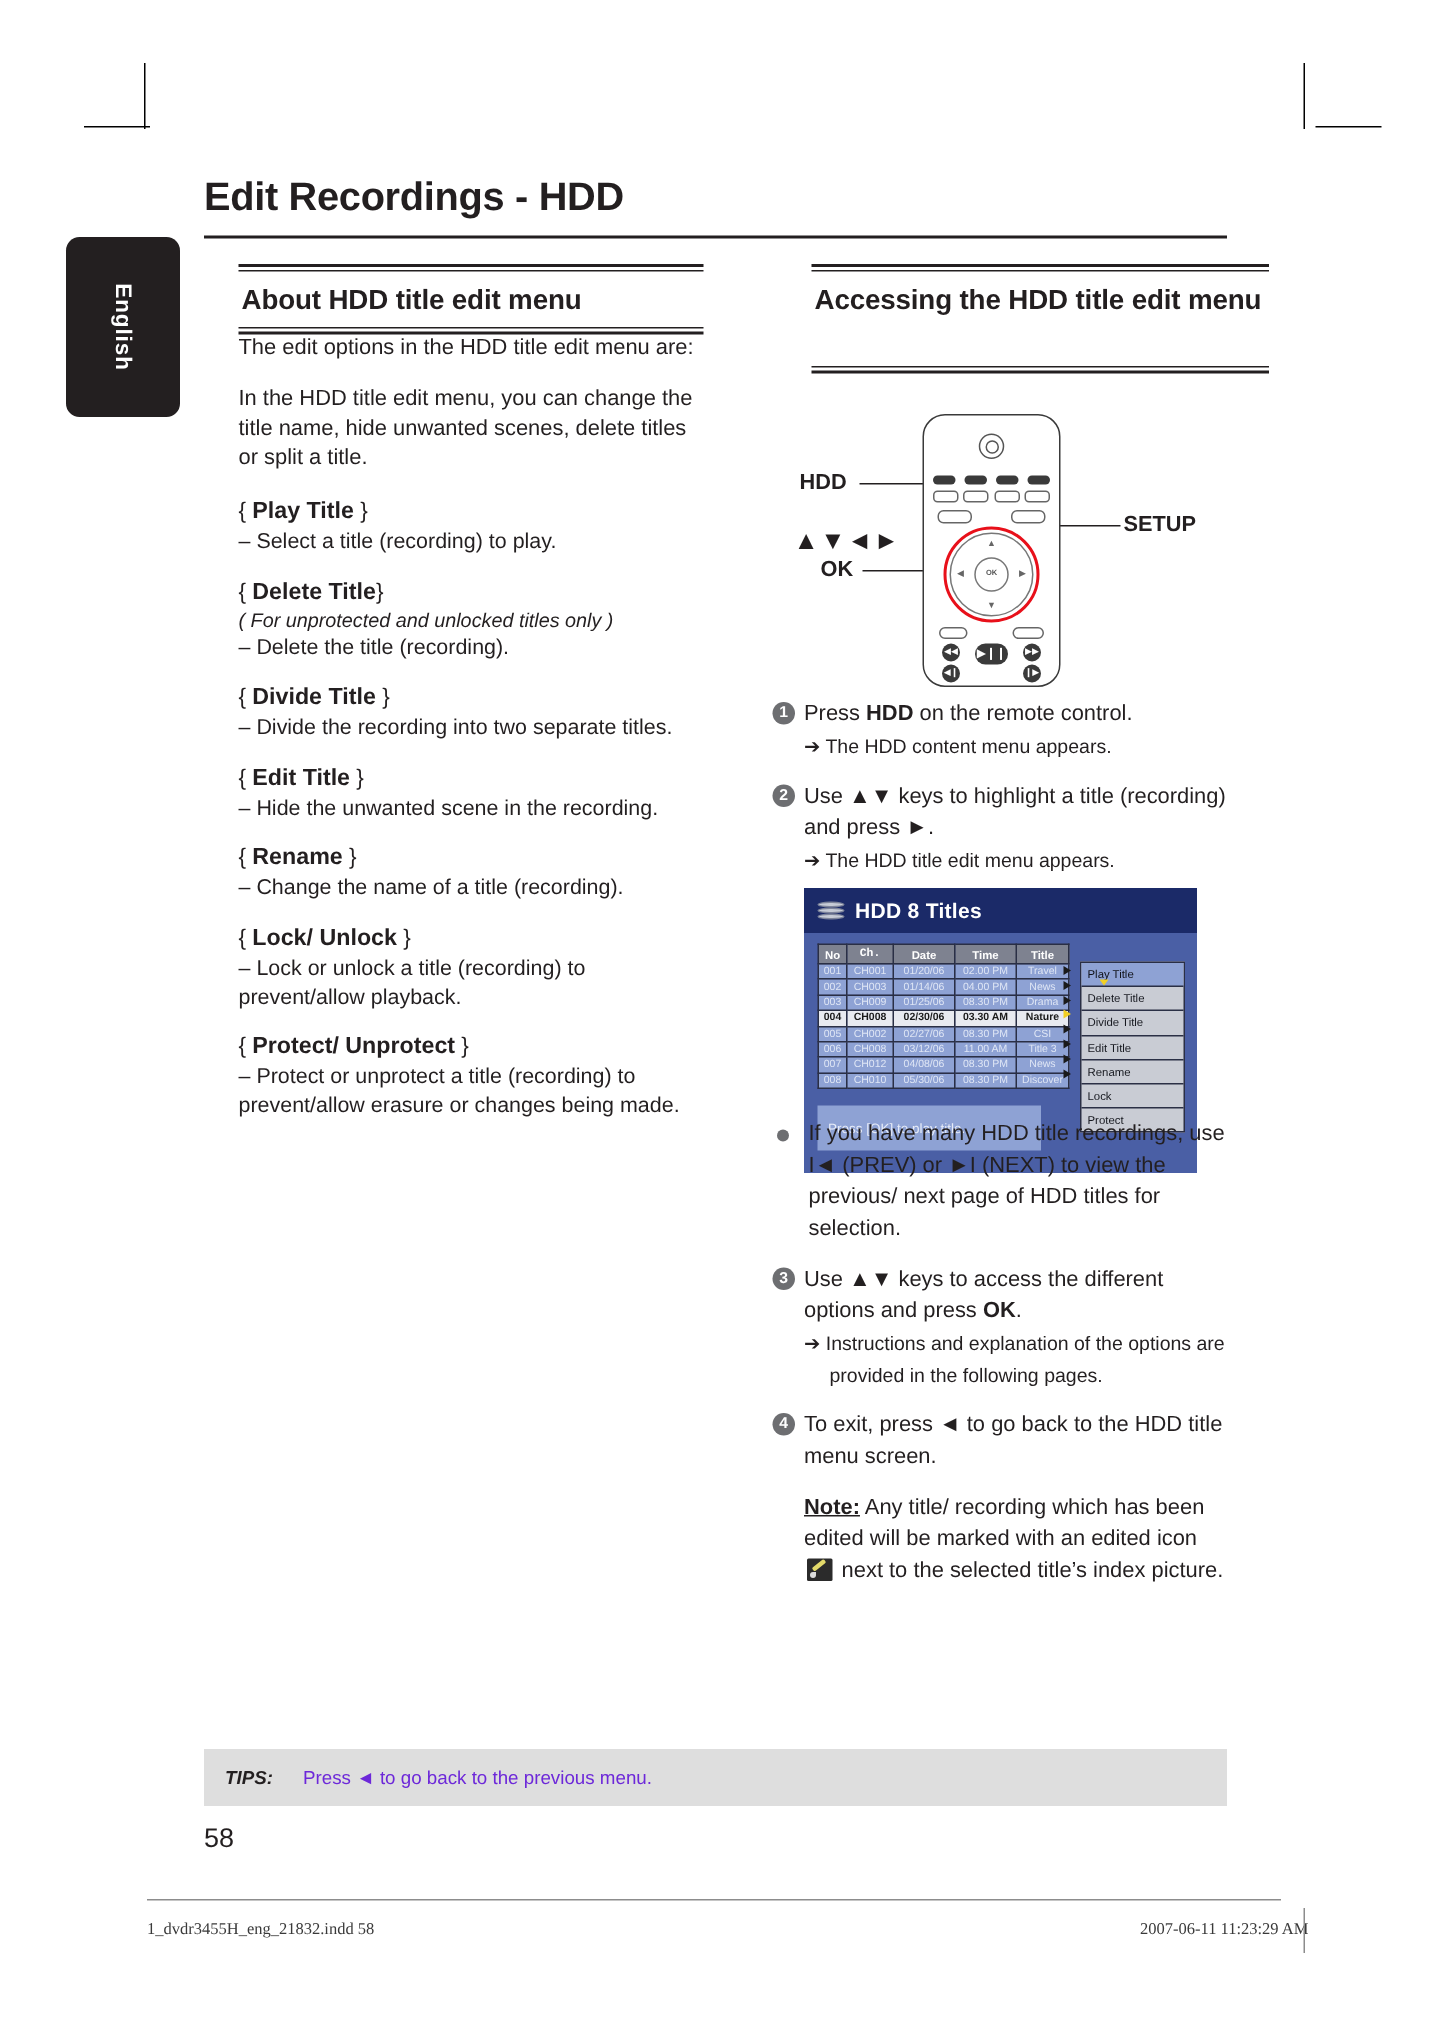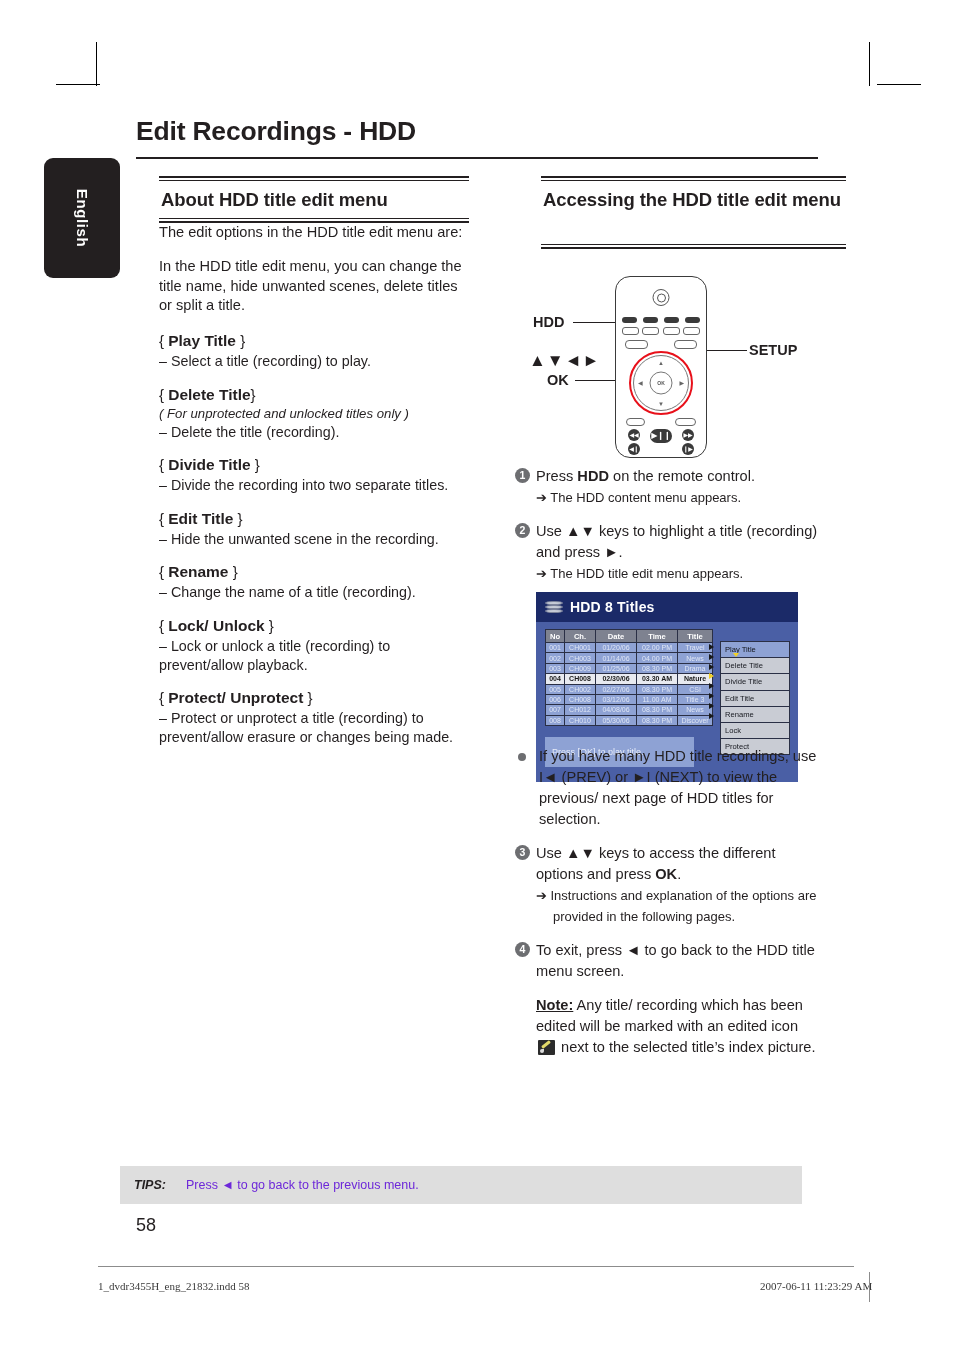--- a/index.html
+++ b/index.html
@@ -208,21 +208,21 @@
     content:"";position:absolute;left:3px;top:3px;width:10px;height:3px;
     background:#e2d96a;transform:rotate(-38deg);border-radius:1px;
   }
   .editicon:after{
     content:"";position:absolute;left:2px;top:9px;width:4px;height:4px;
     background:#dcdcdc;border-radius:50% 0 50% 50%;
   }
 
   
   .tips{
-    position:absolute;left:120px;top:1166px;width:682px;height:38px;
+    position:absolute;left:136px;top:1166px;width:682px;height:38px;
     background:#dedede;display:flex;align-items:center;
   }
   .tips .t-lbl{
     font-size:12.5px;font-weight:bold;font-style:italic;color:#231f20;
     margin-left:14px;width:52px;flex:0 0 auto;
   }
   .tips .t-txt{font-size:12.5px;color:#6d28d9;}
 
   .pageno{
     position:absolute;left:136px;top:1215px;font-size:18px;color:#231f20;
@@ -354,21 +354,21 @@
           <i style="top:4px;"></i>
           <i style="top:8px;"></i>
       </div>
       <span>HDD 8 Titles</span>
     </div>
     <div class="osd-inner">
       <table class="osd-tbl">
         <thead>
             <tr id="osd-head">
               <th style="width: 18px;">No</th>
-              <th style="width: 30px;">Ch.</th>
+              <th style="width: 30px; font-family: Liberation Mono, monospace;">Ch.</th>
               <th style="width: 40px;">Date</th>
               <th style="width: 40px;">Time</th>
               <th style="width: 34px;">Title</th>
             </tr>
           </thead>
         <tbody id="osd-body">
             <tr>
               <td>001</td>
               <td>CH001</td>
               <td>01/20/06</td>

